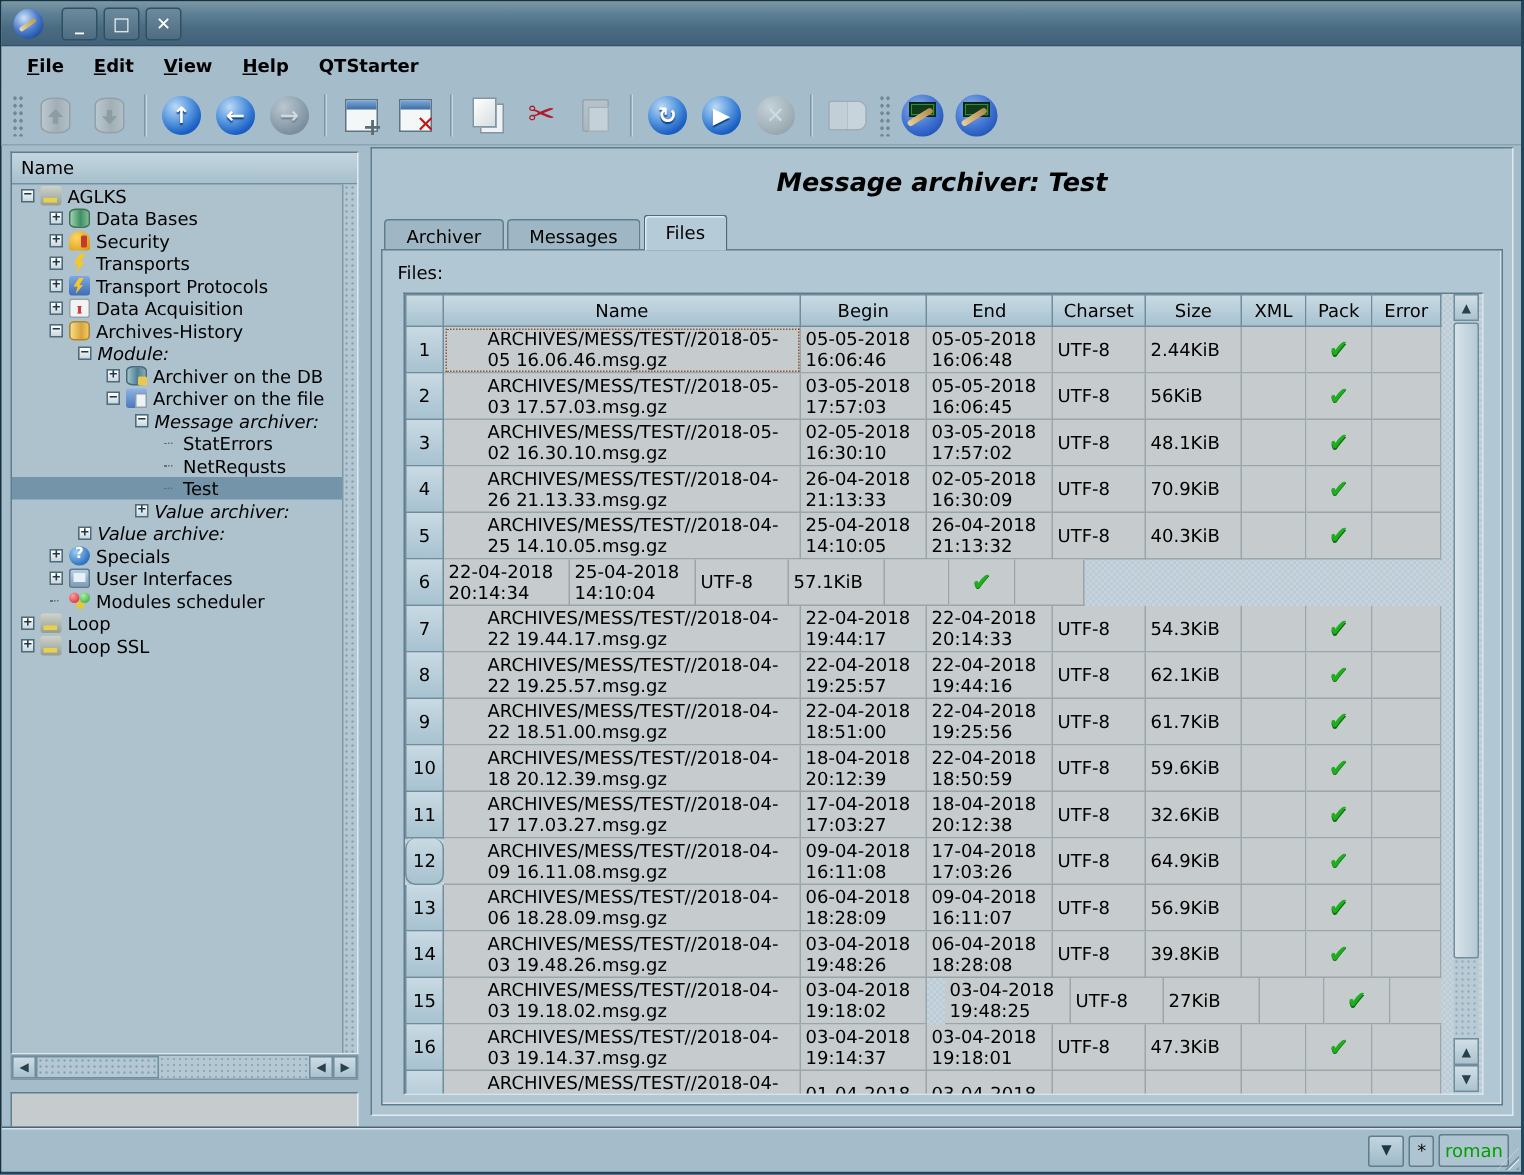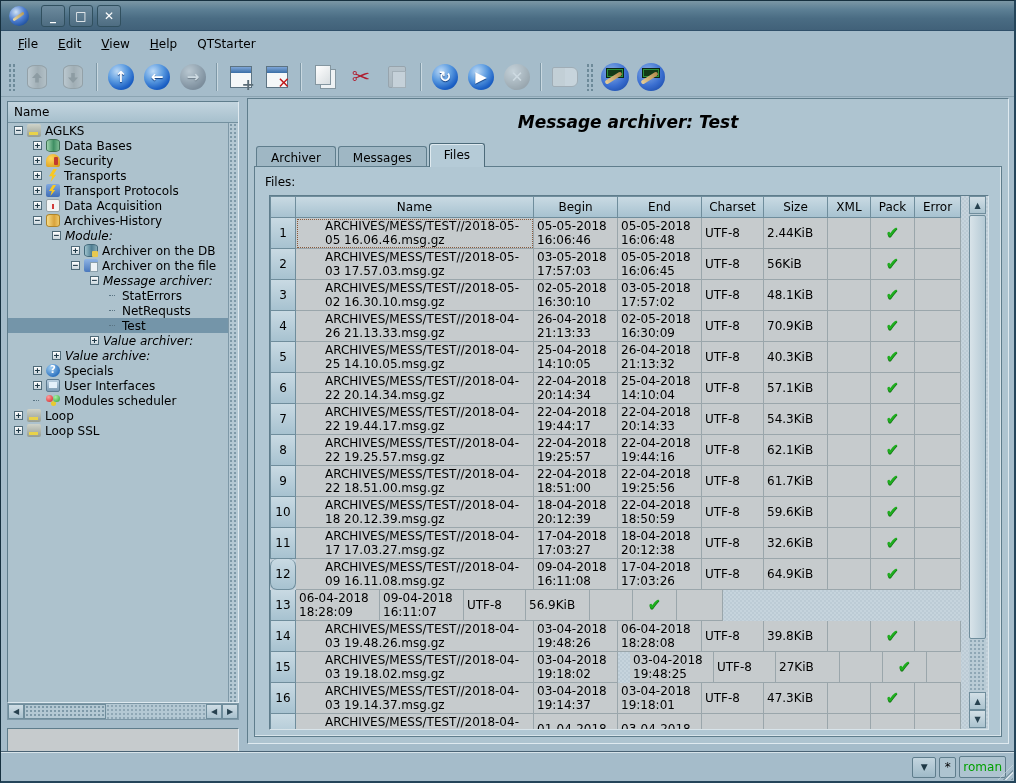--- a/index.html
+++ b/index.html
@@ -20,21 +20,21 @@
     background:linear-gradient(90deg,#e8d9a8,#b69a55); transform:rotate(-35deg); border-radius:2px; }
   .title-text { color:#fff; font-weight:bold; font-size:15px; flex:1 1 auto;
     text-shadow:1px 1px 1px #2d4a5e; }
   .win-btn { width:24px; height:22px; margin-left:4px; display:flex; align-items:center; justify-content:center;
     background:linear-gradient(180deg,#6c8a9d,#4e6d82); border:1px solid #31505f; border-radius:3px;
     color:#fff; font-weight:bold; font-size:12px; cursor:default; }
 
   
   .menubar { position:absolute; left:0; top:30px; width:100%; height:26px; background:#a5bcca;
     display:flex; align-items:center; padding-left:8px; }
-  .menu-item { padding:3px 9px; margin-right:2px; }
+  .menu-item { padding:3px 9px; margin-right:2px;font-weight:bold; }
   .menu-item.accel::first-letter { text-decoration:underline; }
 
   
   .toolbar { position:absolute; left:0; top:56px; width:100%; height:40px; background:#a5bcca;
     border-bottom:1px solid #8ba4b2; display:flex; align-items:center; padding-left:4px; }
   .tb-handle { width:8px; height:28px; margin:0 3px;
     background-image:radial-gradient(#6d8a99 1px, transparent 1.2px); background-size:4px 5px; }
   .tb-sep { width:2px; height:28px; margin:0 5px;
     border-left:1px solid #7e98a7; border-right:1px solid #c9d8e0; }
   .tb-btn { width:32px; height:32px; display:flex; align-items:center; justify-content:center; margin:0 2px; }
@@ -458,21 +458,20 @@
               <div class="td" style="width: 62px;">UTF-8</div>
               <div class="td" style="width: 64px;">40.3KiB</div>
               <div class="td center" style="width: 43px;"></div>
               <div class="td center" style="width: 44px;">
                 <span class="check">✔</span>
               </div>
               <div class="td center" style="width: 46px;"></div>
             </div>
             <div class="tr">
               <div class="td num" style="width: 26px;">6</div>
-              <div class="td name-cell" style="width: 238px;">ARCHIVES/MESS/TEST//2018-04-22 20.14.34.msg.gz</div>
               <div class="td" style="width: 84px;">22-04-2018 20:14:34</div>
               <div class="td" style="width: 84px;">25-04-2018 14:10:04</div>
               <div class="td" style="width: 62px;">UTF-8</div>
               <div class="td" style="width: 64px;">57.1KiB</div>
               <div class="td center" style="width: 43px;"></div>
               <div class="td center" style="width: 44px;">
                 <span class="check">✔</span>
               </div>
               <div class="td center" style="width: 46px;"></div>
             </div>
@@ -549,20 +548,21 @@
               <div class="td" style="width: 62px;">UTF-8</div>
               <div class="td" style="width: 64px;">64.9KiB</div>
               <div class="td center" style="width: 43px;"></div>
               <div class="td center" style="width: 44px;">
                 <span class="check">✔</span>
               </div>
               <div class="td center" style="width: 46px;"></div>
             </div>
             <div class="tr">
               <div class="td num" style="width: 26px;">13</div>
+              <div class="td name-cell" style="width: 238px;">ARCHIVES/MESS/TEST//2018-04-06 18.28.09.msg.gz</div>
               <div class="td" style="width: 84px;">06-04-2018 18:28:09</div>
               <div class="td" style="width: 84px;">09-04-2018 16:11:07</div>
               <div class="td" style="width: 62px;">UTF-8</div>
               <div class="td" style="width: 64px;">56.9KiB</div>
               <div class="td center" style="width: 43px;"></div>
               <div class="td center" style="width: 44px;">
                 <span class="check">✔</span>
               </div>
               <div class="td center" style="width: 46px;"></div>
             </div>

